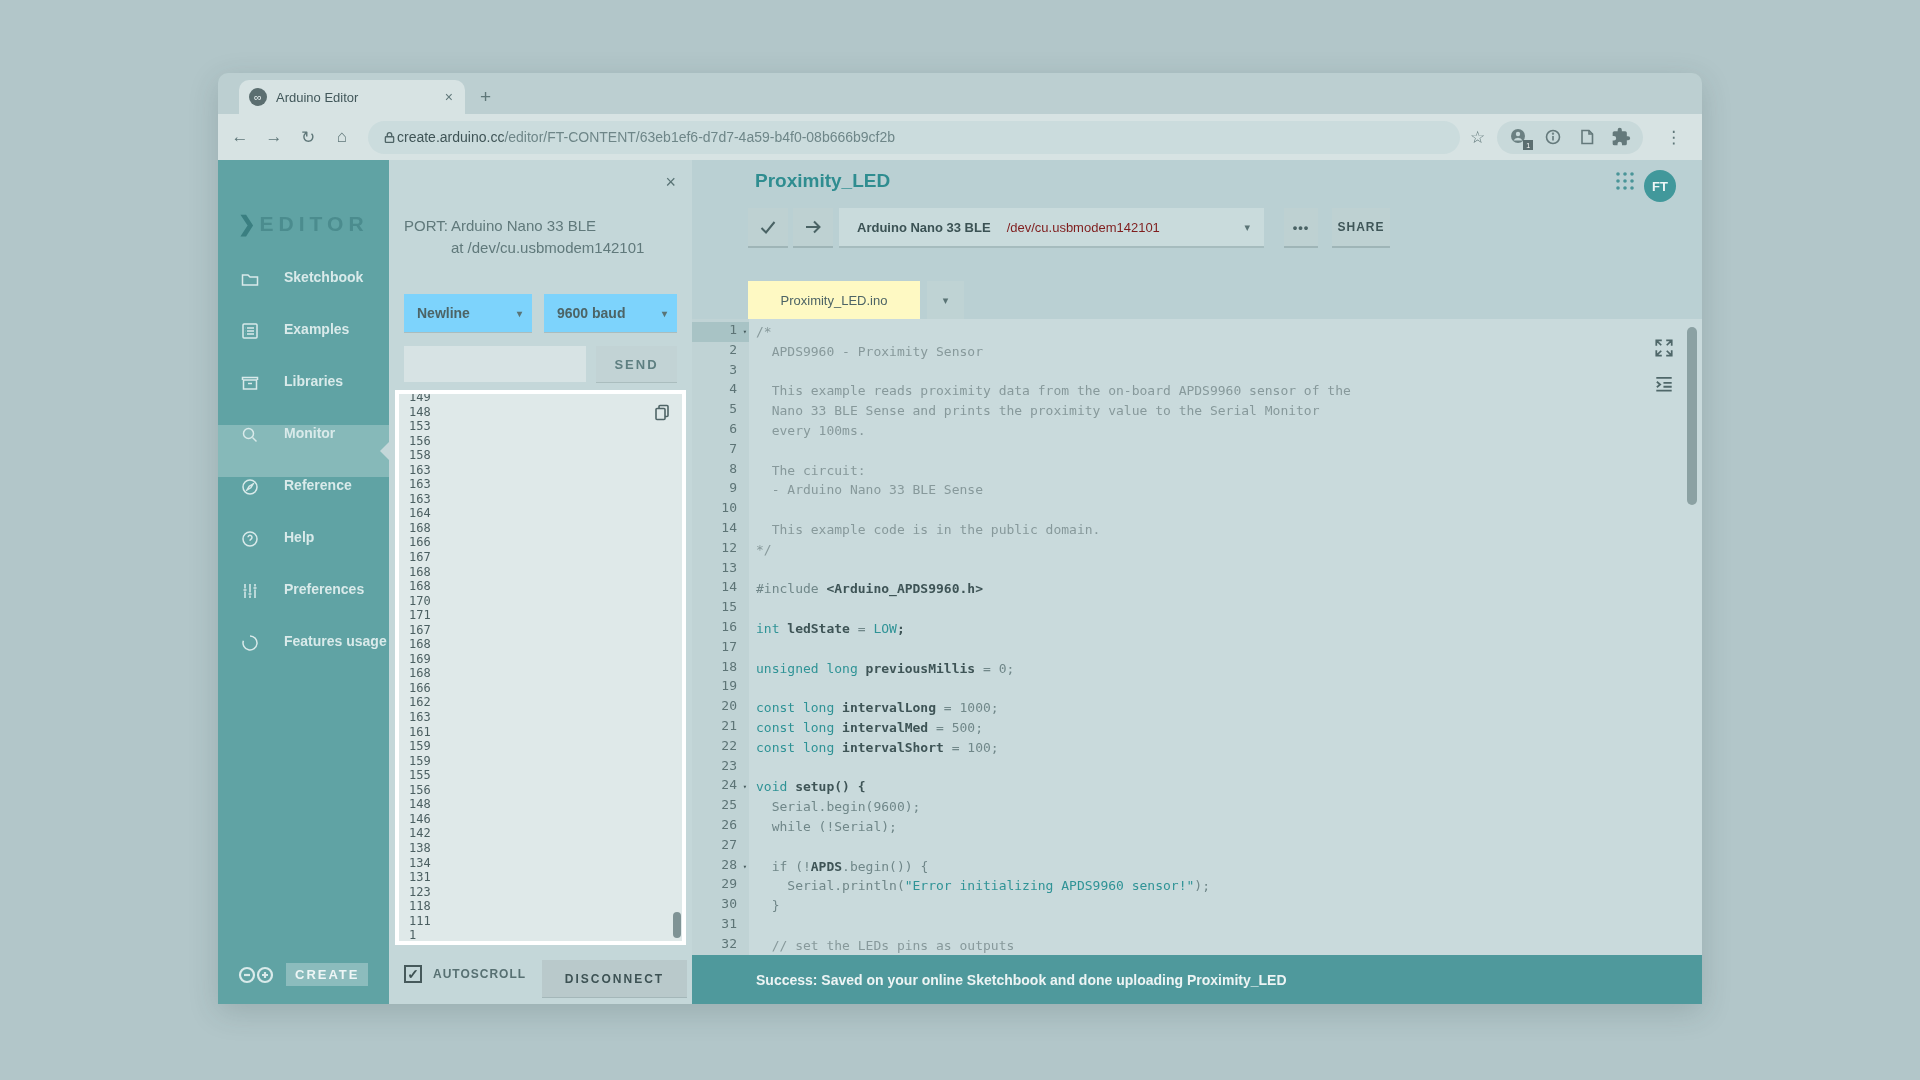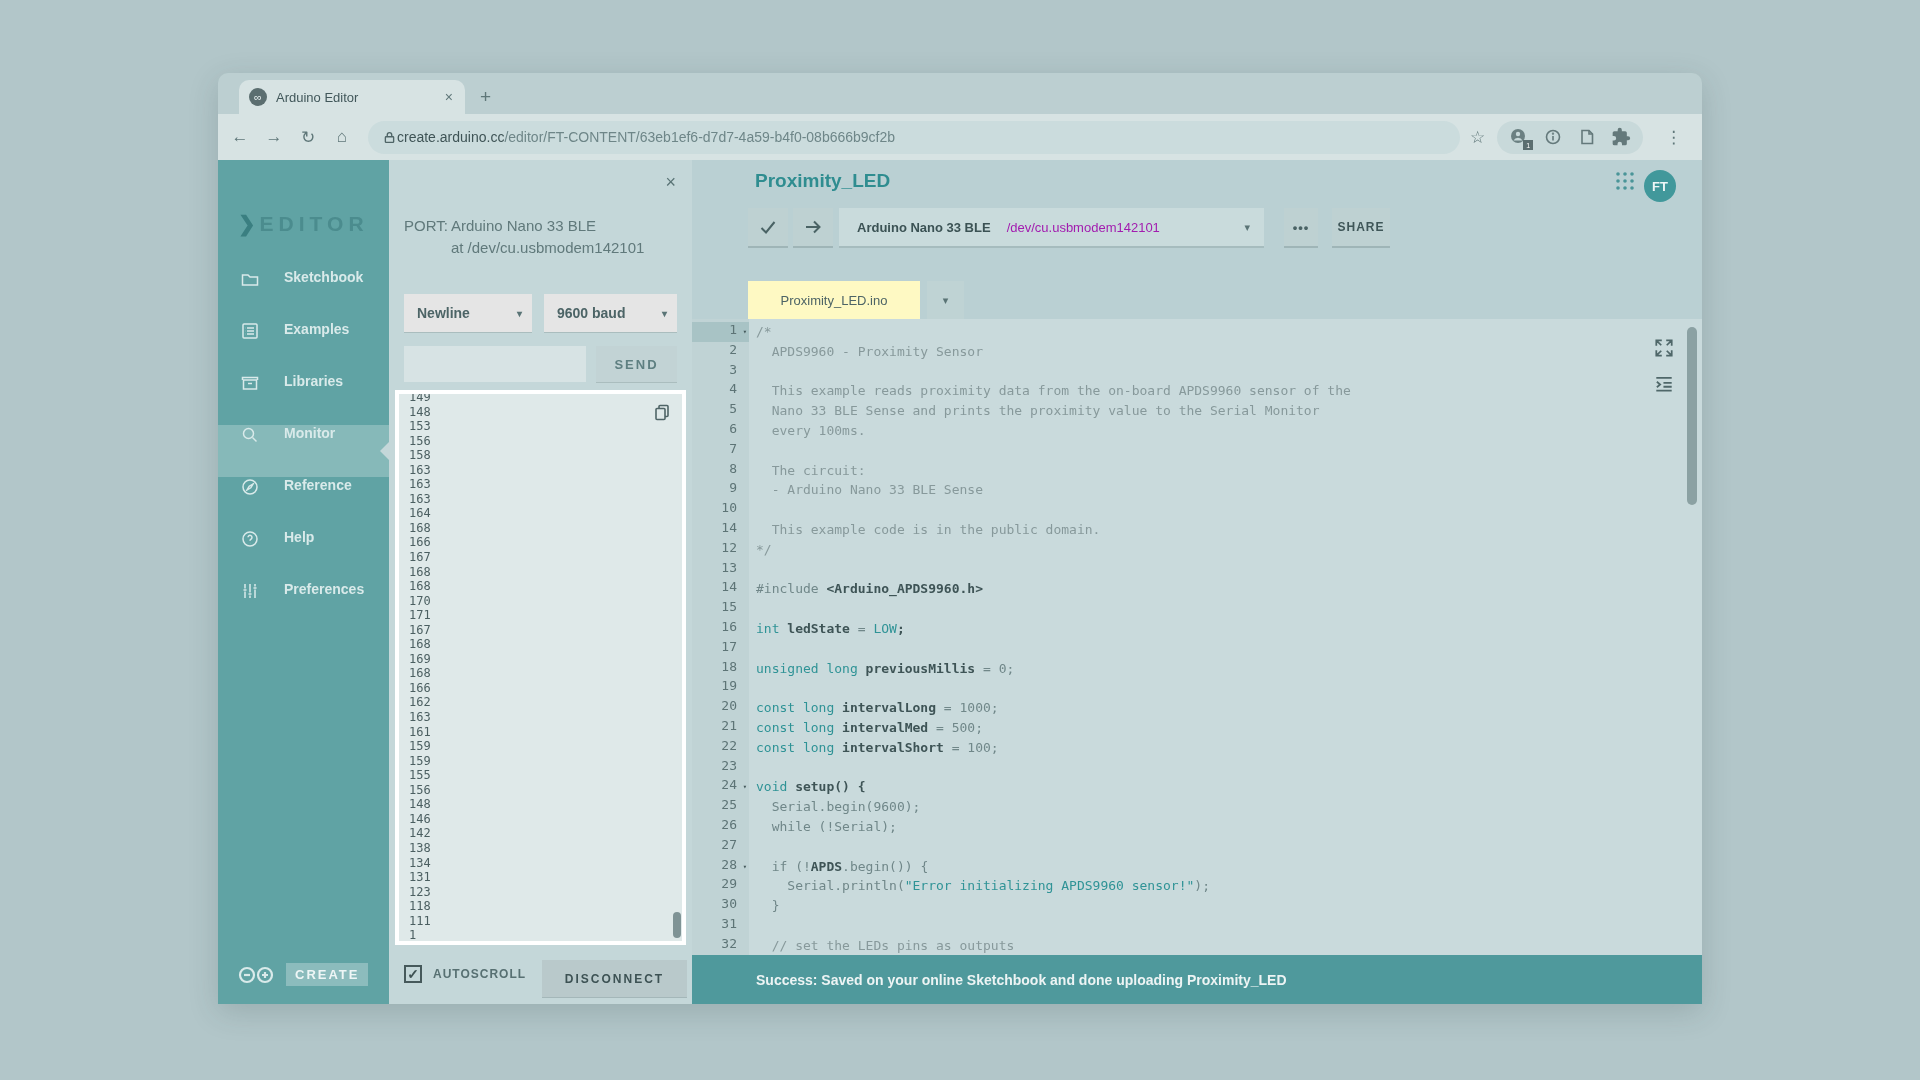--- a/index.html
+++ b/index.html
@@ -53,21 +53,21 @@
   .nav-label { font-size:14px; font-weight:600; }
   .side-foot { position:absolute; bottom:18px; left:18px; display:flex; align-items:center; gap:10px; color:#d9eaea; }
   .create-box { background:rgba(255,255,255,.28); color:#eef6f6; font-size:13px; font-weight:bold;
                 letter-spacing:2px; padding:4px 9px; }
 
   
   .panel { position:absolute; left:171px; top:0; width:303px; height:100%; background:#c4d7d9; }
   .panel-close { position:absolute; top:12px; right:16px; font-size:18px; color:#5a7476; }
   .port { position:absolute; left:15px; top:55px; font-size:15px; color:#60797b; line-height:22px; display:flex; gap:3px; }
   .port-label { font-weight:400; }
-  .dd { position:absolute; top:134px; height:38px; background:#e5e5e5; display:flex; align-items:center;
+  .dd { position:absolute; top:134px; height:38px; background:#7dd3fc; display:flex; align-items:center;
         padding:0 10px 0 13px; font-size:14px; font-weight:600; color:#4c6466;
         box-shadow:0 1px 0 rgba(90,110,112,.25); }
   .dd .caret { margin-left:auto; font-size:10px; color:#5a7476; }
   .dd1 { left:15px; width:128px; }
   .dd2 { left:155px; width:133px; }
   .sendrow-input { position:absolute; left:15px; top:186px; width:182px; height:36px; background:#d7e3e4; border:none; }
   .sendbtn { position:absolute; left:207px; top:186px; width:81px; height:36px; background:#c2d3d5;
              font-size:13px; font-weight:bold; letter-spacing:2px; color:#5e7f81;
              display:flex; align-items:center; justify-content:center; box-shadow:0 1px 0 rgba(90,110,112,.25); }
   .outbox { position:absolute; left:6px; top:230px; width:291px; height:555px; background:#dfe9e9;
@@ -92,21 +92,21 @@
   .avatar { width:32px; height:32px; border-radius:50%; background:#41989b; color:#eef6f6;
             font-size:13px; font-weight:600; display:flex; align-items:center; justify-content:center; }
   .toolbar { position:absolute; left:0; top:48px; height:38px; width:100%; }
   .tbtn { position:absolute; top:0; height:38px; background:#bed1d2; box-shadow:0 2px 0 rgba(90,110,112,.28);
           display:flex; align-items:center; justify-content:center; color:#4a6365; }
   .verify { left:56px; width:40px; }
   .upload { left:101px; width:40px; }
   .board { position:absolute; left:147px; top:0; width:425px; height:38px; background:#c9dbdc;
            display:flex; align-items:center; padding:0 14px 0 18px; box-shadow:0 2px 0 rgba(90,110,112,.2); }
   .board-name { font-size:13px; font-weight:bold; color:#3b5254; }
-  .board-port { font-size:13px; color:#a21caf; margin-left:16px;text-align:right; }
+  .board-port { font-size:13px; color:#7f1d1d; margin-left:16px;text-align:right; }
   .board .caret { margin-left:auto; font-size:11px; color:#5a7476; }
   .more { left:592px; width:34px; font-size:13px; font-weight:bold; letter-spacing:1px; }
   .share { left:640px; width:58px; font-size:12px; font-weight:bold; letter-spacing:1px; color:#3f5658; }
 
   .tabbar { position:absolute; left:0; top:121px; height:38px; width:100%; }
   .ino-tab { position:absolute; left:56px; top:0; width:172px; height:38px; background:#fef9c3;
              display:flex; align-items:center; justify-content:center; font-size:13px; color:#4d6466; }
   .ino-caret { position:absolute; left:235px; top:0; width:37px; height:38px; background:#bfd3d4;
                display:flex; align-items:center; justify-content:center; font-size:11px; color:#5a7476; }
 
@@ -238,20 +238,26 @@
               <path d="M10 14.2h.1"></path>
             </svg>
             <span class="nav-label">Help</span>
           </div>
           <div class="nav-item">
             <svg class="nav-ic" viewBox="0 0 20 20" fill="none" stroke="currentColor" stroke-width="1.5">
               <path d="M5 3v4.5M5 10.5v6.5M10 3v8.5M10 14.5v2.5M15 3v2.5M15 8.5v8.5"></path>
               <path d="M3.5 9h3M8.5 13h3M13.5 7h3"></path>
             </svg>
             <span class="nav-label">Preferences</span>
+          </div>
+          <div class="nav-item">
+            <svg class="nav-ic" viewBox="0 0 20 20" fill="none" stroke="currentColor" stroke-width="1.5">
+              <path d="M10 3a7 7 0 1 1-6.6 4.7"></path>
+            </svg>
+            <span class="nav-label">Features usage</span>
           </div>
         </div>
       <div class="side-foot">
         <svg width="40" height="20" viewBox="0 0 40 20" fill="none" stroke="#d9eaea" stroke-width="2.2">
           <circle cx="11" cy="10" r="7"></circle>
             <circle cx="29" cy="10" r="7"></circle>
             <path d="M8 10h6"></path>
             <path d="M26 10h6M29 7v6"></path>
         </svg>
         <span class="create-box">CREATE</span>

